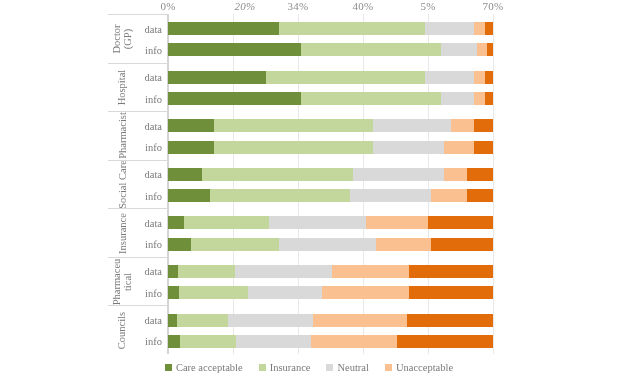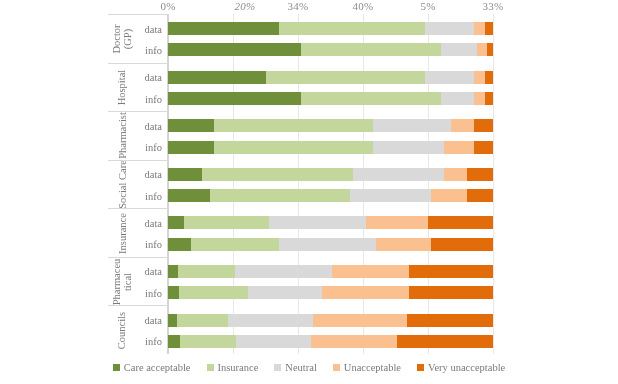--- a/index.html
+++ b/index.html
@@ -162,21 +162,21 @@
 <body>
 
 <div id="chart-root">
 
   <div class="axis-strip" id="axis-strip">
       <div class="tick-label" style="left: 0px;">0%</div>
       <div class="tick-label" style="left: 77px; font-style: italic;">20%</div>
       <div class="tick-label" style="left: 130px;">34%</div>
       <div class="tick-label" style="left: 195px;">40%</div>
       <div class="tick-label" style="left: 260px;">5%</div>
-      <div class="tick-label" style="left: 325px;">33%</div>
+      <div class="tick-label" style="left: 325px;">70%</div>
     </div>
 
   <div class="axis-spine"></div>
 
   <div class="cat-labels" id="cat-labels">
       <div class="cat-block first" style="top: 0px; height: 48.5714px;">
         <div class="cat-name two-line">
           <span>Doctor<br>(GP)</span>
         </div>
       </div>
@@ -343,24 +343,20 @@
         <span>Insurance</span>
       </div>
       <div class="legend-item">
         <span class="legend-swatch" style="background: rgb(217, 217, 217);"></span>
         <span>Neutral</span>
       </div>
       <div class="legend-item">
         <span class="legend-swatch" style="background: rgb(250, 192, 144);"></span>
         <span>Unacceptable</span>
       </div>
-      <div class="legend-item">
-        <span class="legend-swatch" style="background: rgb(227, 108, 10);"></span>
-        <span>Very unacceptable</span>
-      </div>
     </div>
 
 <div class="cat-sep" style="top: 62.5714px;"></div>
     <div class="cat-sep" style="top: 111.143px;"></div>
     <div class="cat-sep" style="top: 159.714px;"></div>
     <div class="cat-sep" style="top: 208.286px;"></div>
     <div class="cat-sep" style="top: 256.857px;"></div>
     <div class="cat-sep" style="top: 305.429px;"></div>
   </div>
 

